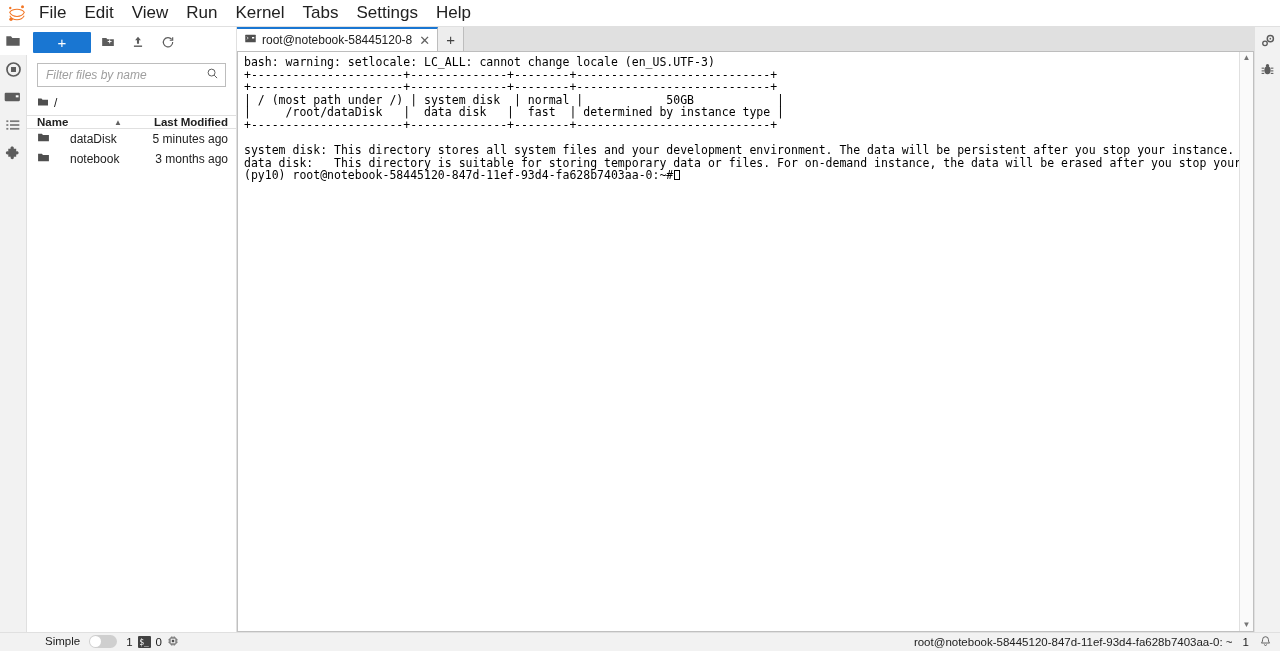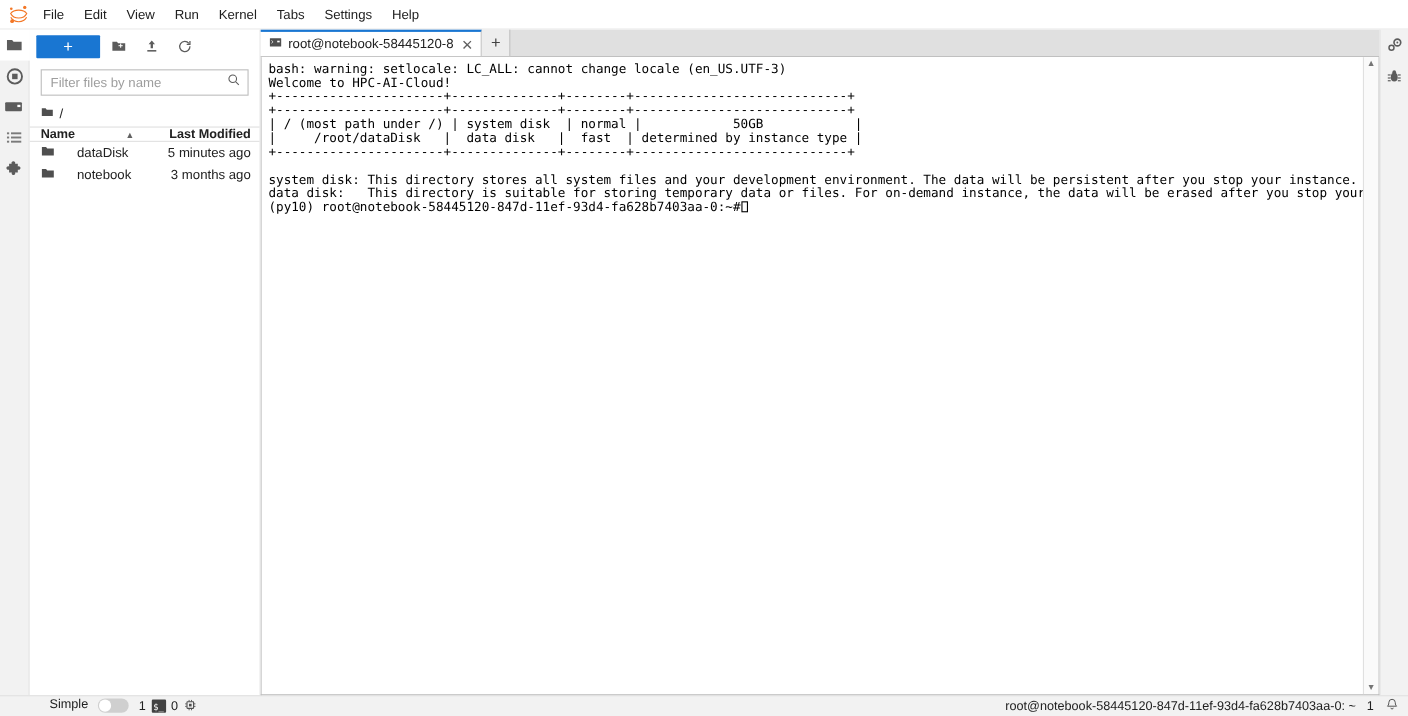--- a/index.html
+++ b/index.html
@@ -15,21 +15,21 @@
   
   .menubar {
     height: 27px; min-height: 27px;
     background: #fff;
     border-bottom: 1px solid #e0e0e0;
     display: flex; align-items: center;
     padding-left: 4px;
   }
   .jp-logo { width: 26px; height: 22px; display: flex; align-items: center; justify-content: center; }
   .menu-item {
-    font-size: 12px; color: #212121;
+    font-size: 17px; color: #212121;
     padding: 4px 8px; margin: 0 1px;
     cursor: pointer; white-space: nowrap;
   }
 
   
   .bodyrow { flex: 1; display: flex; min-height: 0; background: #fff; }
 
   
   .activitybar {
     width: 27px; min-width: 27px;
@@ -79,20 +79,21 @@
     border: 1px solid #bdbdbd;
     display: flex; align-items: center;
     padding: 0 6px 0 8px;
     background: #fff;
   }
   .fb-filter input {
     flex: 1; border: none; outline: none;
     font-size: 12px; color: #616161;
     font-family: "Liberation Sans", sans-serif;
     background: transparent;
+    font-style: italic;
   }
   .fb-filter input::placeholder { color: #9e9e9e; }
 
   .fb-crumbs {
     height: 24px; display: flex; align-items: center;
     padding: 0 10px; gap: 5px;
     font-size: 12px; color: #212121;
     margin-top: 4px;
   }
   .fb-header {
@@ -375,21 +376,20 @@
           </span>
           <span class="tab-label">root@notebook-58445120-8</span>
           <span class="tab-close">✕</span>
         </div>
         <div class="tab-add">+</div>
       </div>
 
       <div class="termwrap">
         <div class="terminal">
           <div class="term-line">bash: warning: setlocale: LC_ALL: cannot change locale (en_US.UTF-3)</div>
-          <div class="term-line">Welcome to HPC-AI-Cloud!</div>
           <div class="term-line">+----------------------+--------------+--------+----------------------------+</div>
           <div class="term-line">+----------------------+--------------+--------+----------------------------+</div>
           <div class="term-line">| / (most path under /) | system disk  | normal |            50GB            |</div>
           <div class="term-line">|     /root/dataDisk   |  data disk   |  fast  | determined by instance type |</div>
           <div class="term-line">+----------------------+--------------+--------+----------------------------+</div>
           <div class="term-line">&nbsp;</div>
           <div class="term-line">system disk: This directory stores all system files and your development environment. The data will be persistent after you stop your instance.</div>
           <div class="term-line">data disk:   This directory is suitable for storing temporary data or files. For on-demand instance, the data will be erased after you stop your instance.</div>
           <div class="term-line"><span>(py10) root@notebook-58445120-847d-11ef-93d4-fa628b7403aa-0:~#</span><span class="term-cursor"></span></div>
         </div>

